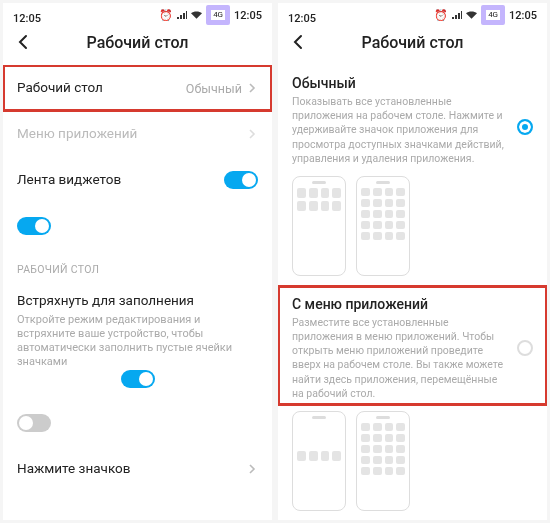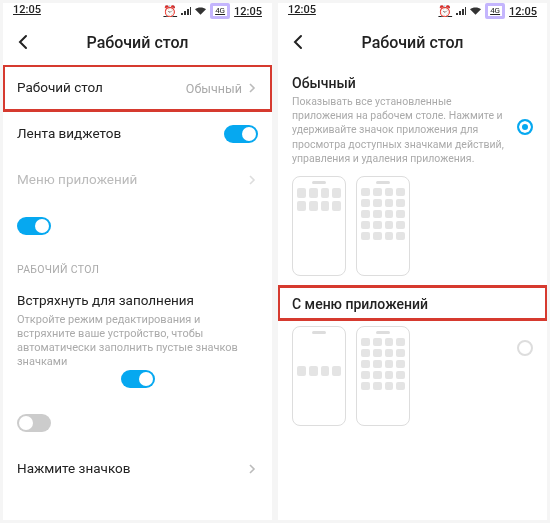--- a/index.html
+++ b/index.html
@@ -16,34 +16,33 @@
     background: #fff;
     flex: 1;
     display: flex;
     flex-direction: column;
     overflow: hidden;
     position: relative;
   }
   .statusbar {
     height: 22px;
     display: flex;
-    align-items: flex-start;
+    align-items: flex-end;
     justify-content: space-between;
     padding: 0 10px;
     font-size: 11px;
     color: #222;
-    text-decoration: underline;
   }
   .statusbar .left, .statusbar .right { display: flex; align-items: center; gap: 4px; }
   .statusbar .time { font-weight: 500; }
   .sig-icon { width: 10px; height: 8px; }
   .wifi-icon { width: 11px; height: 8px; }
   .badge4g {
     font-size: 8px;
-    border: 3px solid #c4b5fd;
+    border: 5px solid #c4b5fd;
     padding: 0 2px;
     border-radius: 2px;
     line-height: 10px;
   }
   .header {
     display: flex;
     align-items: center;
     padding: 6px 10px 12px;
   }
   .back-arrow {
@@ -203,47 +202,47 @@
     <div class="row highlight-red">
       <div class="row-labels">
         <div class="row-title">Рабочий стол</div>
       </div>
       <span class="row-value">Обычный</span>
       <svg class="chevron" width="12" height="12" viewBox="0 0 12 12">
           <path d="M4 2l4 4-4 4" stroke="#bbb" stroke-width="1.6" fill="none"></path>
         </svg>
     </div>
 
+    <div class="row disabled">
+      <div class="row-labels">
+        <div class="row-title">Меню приложений</div>
+      </div>
+      <svg class="chevron" width="12" height="12" viewBox="0 0 12 12">
+          <path d="M4 2l4 4-4 4" stroke="#ddd" stroke-width="1.6" fill="none"></path>
+        </svg>
+    </div>
+
     <div class="row">
       <div class="row-labels">
         <div class="row-title">Лента виджетов</div>
       </div>
       <div class="toggle on"></div>
     </div>
 
-    <div class="row disabled">
-      <div class="row-labels">
-        <div class="row-title">Меню приложений</div>
-      </div>
-      <svg class="chevron" width="12" height="12" viewBox="0 0 12 12">
-          <path d="M4 2l4 4-4 4" stroke="#ddd" stroke-width="1.6" fill="none"></path>
-        </svg>
-    </div>
-
     <div class="row">
       <div class="toggle on"></div>
     </div>
 
     <div class="section-header">РАБОЧИЙ СТОЛ</div>
 
 
     <div class="row tall">
       <div class="row-labels">
         <div class="row-title">Встряхнуть для заполнения</div>
-        <div class="row-sub">Откройте режим редактирования и встряхните ваше устройство, чтобы автоматически заполнить пустые значков значками</div>
+        <div class="row-sub">Откройте режим редактирования и встряхните ваше устройство, чтобы автоматически заполнить пустые ячейки значками</div>
       </div>
       <div class="toggle on"></div>
     </div>
 
     <div class="row">
       <div class="toggle off"></div>
     </div>
 
     <div class="row">
       <div class="row-labels">
@@ -342,20 +341,21 @@
               <div class="app-sq"></div>
               <div class="app-sq"></div>
             </div>
         </div>
       </div>
     </div>
 
     <div class="opt-block highlight-red">
       <div class="option">
         <div class="option-title">С меню приложений</div>
+        <div class="option-desc">Разместите все установленные приложения в меню приложений. Чтобы открыть меню приложений проведите вверх на рабочем столе. Вы также можете найти здесь приложения, перемещённые на рабочий стол.</div>
       </div>
       <div class="option-radio radio-off" style="top:54px"></div>
     </div>
 
     <div class="phone-mocks">
       <div class="phone">
         <div class="notch"></div>
         <div class="grid home mid">
           <div class="app-sq"></div>
             <div class="app-sq"></div>

